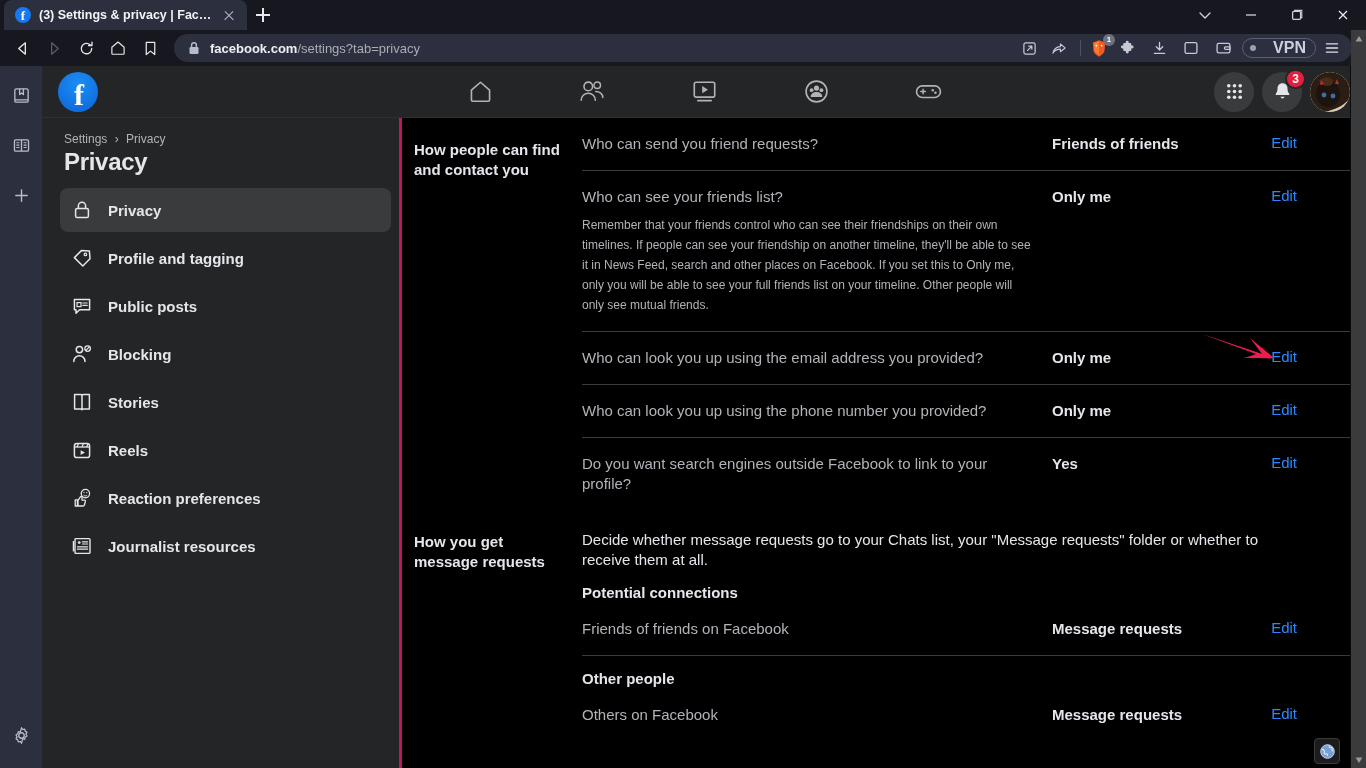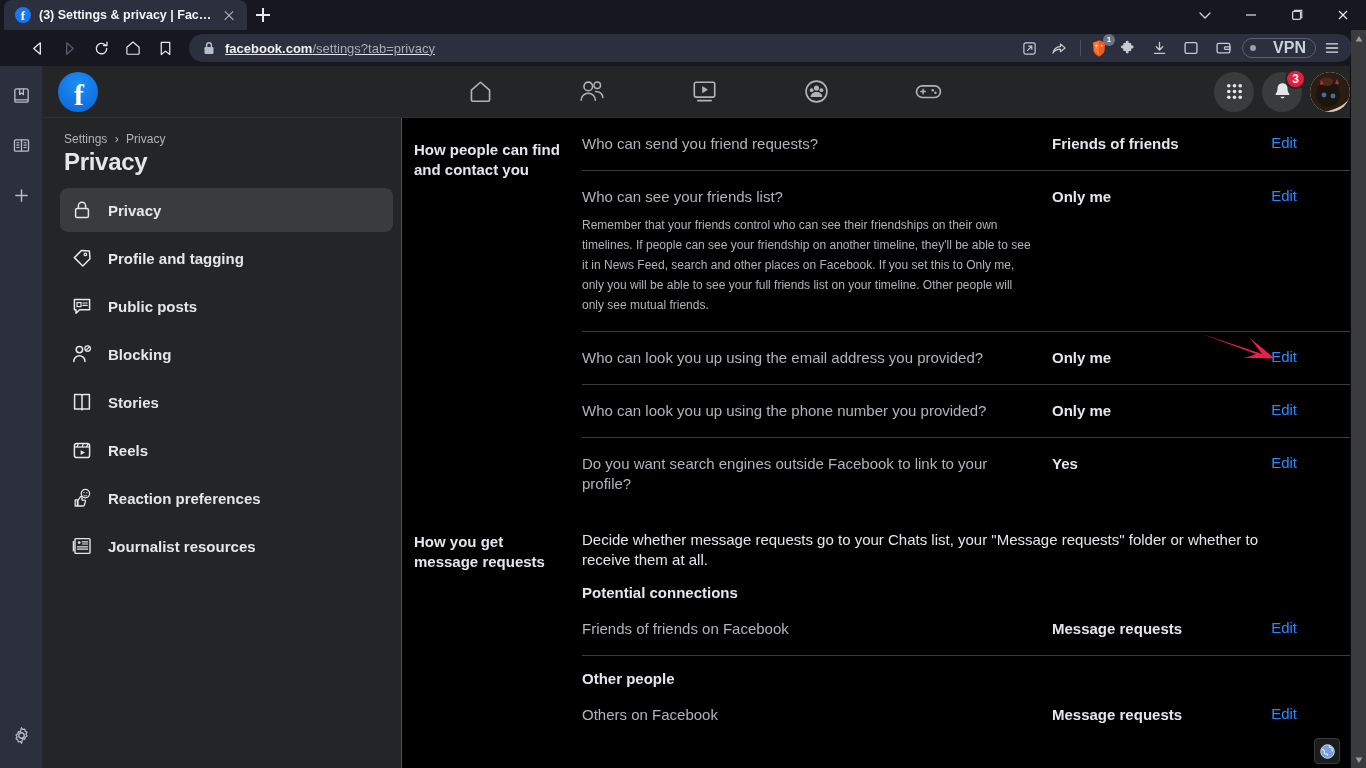--- a/index.html
+++ b/index.html
@@ -30,21 +30,21 @@
   .newtab { width:32px; height:30px; display:flex; align-items:center; justify-content:center; }
   .newtab .pl { position:relative; width:14px; height:14px;}
   .newtab .pl:before,.newtab .pl:after{content:"";position:absolute;background:#e6e8ee;}
   .newtab .pl:before{left:0;top:6.2px;width:14px;height:1.7px;}
   .newtab .pl:after{top:0;left:6.2px;height:14px;width:1.7px;}
 
   .wincontrols { position:absolute; right:0; top:0; height:30px; display:flex; align-items:center; }
   .wc { width:46px; height:30px; display:flex; align-items:center; justify-content:center; }
 
   .navbar { height:36px; background:#17181f; display:flex; align-items:center;
-            padding:0 8px 0 21px; gap:0;text-decoration:underline; }
+            padding:0 8px 0 6px; gap:0; }
   .navbtn { width:32px; height:30px; display:flex; align-items:center; justify-content:center;
             border-radius:6px; flex:none; }
   .urlbar { flex:1; height:28px; background:#2b2f3e; border-radius:14px;
             display:flex; align-items:center; padding:0 10px 0 14px; margin:0 6px 0 8px;
             position:relative; }
   .urltext { font-size:13px; color:#a9adb8; white-space:nowrap; margin-left:10px;}
   .urltext b { color:#edeff3; font-weight:700;}
   .url-actions { position:absolute; right:6px; top:0; height:28px; display:flex; align-items:center; gap:2px;}
   .divider-v { width:1px; height:16px; background:#4b5066; margin:0 5px;}
   .brave-ico { position:relative; width:22px; height:22px; display:flex; align-items:center; justify-content:center;}
@@ -90,21 +90,21 @@
            min-width:20px; height:20px; border-radius:10px; font-size:12px; font-weight:700;
            display:flex; align-items:center; justify-content:center; padding:0 5px;
            border:2px solid #242526;}
   .avatar { width:40px; height:40px; border-radius:50%; flex:none; overflow:hidden;
             background:#6b5842;}
 
   .fbbody { display:flex; height:650px; }
 
   
   .settings-side { width:360px; background:#242526; padding:14px 8px 0 18px; flex:none;
-                   border-right:1px solid #be185d;}
+                   border-right:3px solid #be185d;}
   .crumb { font-size:12px; color:#b0b3b8; padding-left:4px;}
   .crumb .sep { margin:0 4px; }
   .ptitle { font-size:24px; font-weight:700; color:#e4e6eb; padding:2px 0 12px 4px; letter-spacing:-.3px;}
   .side-item { display:flex; align-items:center; gap:14px; height:44px; border-radius:8px;
                padding:0 10px; margin-bottom:4px;}
   .side-item.active { background:#3a3b3c; }
   .side-item .lbl { font-size:15px; font-weight:600; color:#e4e6eb;}
   .side-ico { width:24px; height:24px; display:flex; align-items:center; justify-content:center; flex:none;}
 
   

